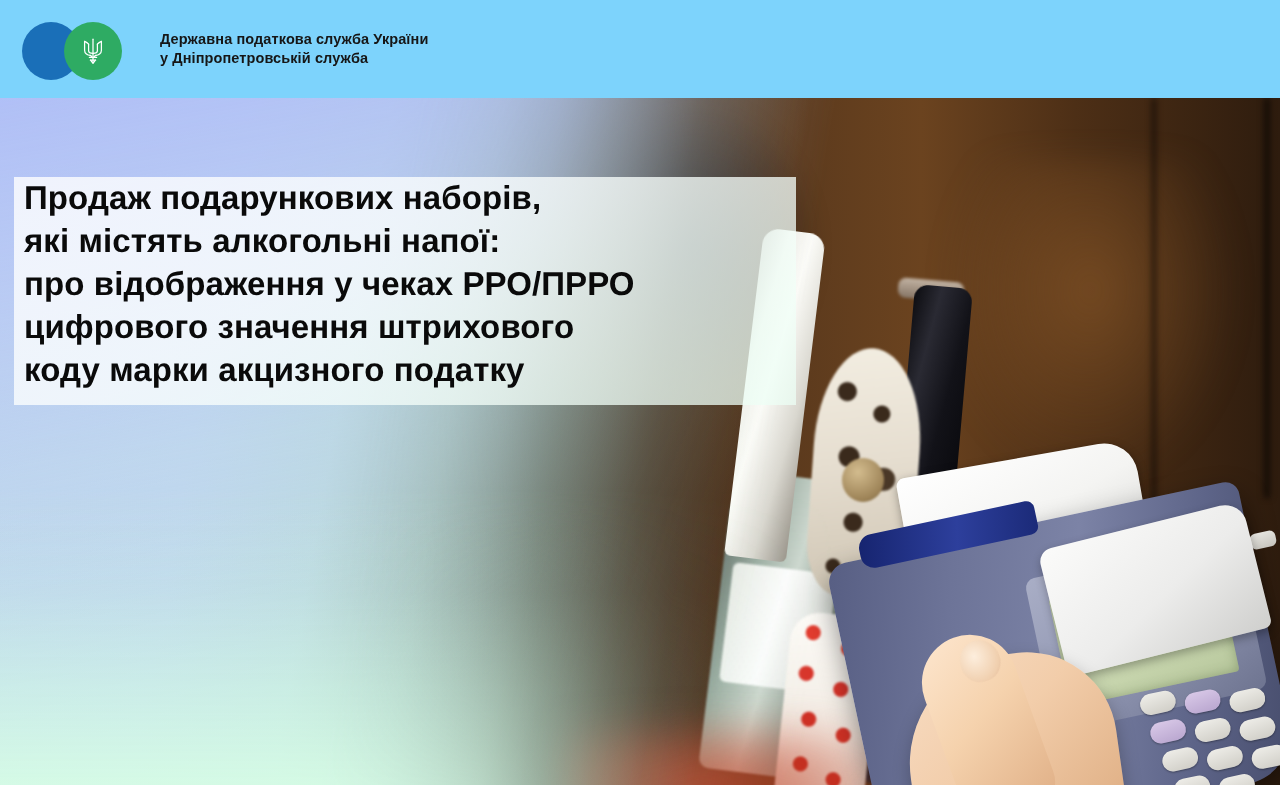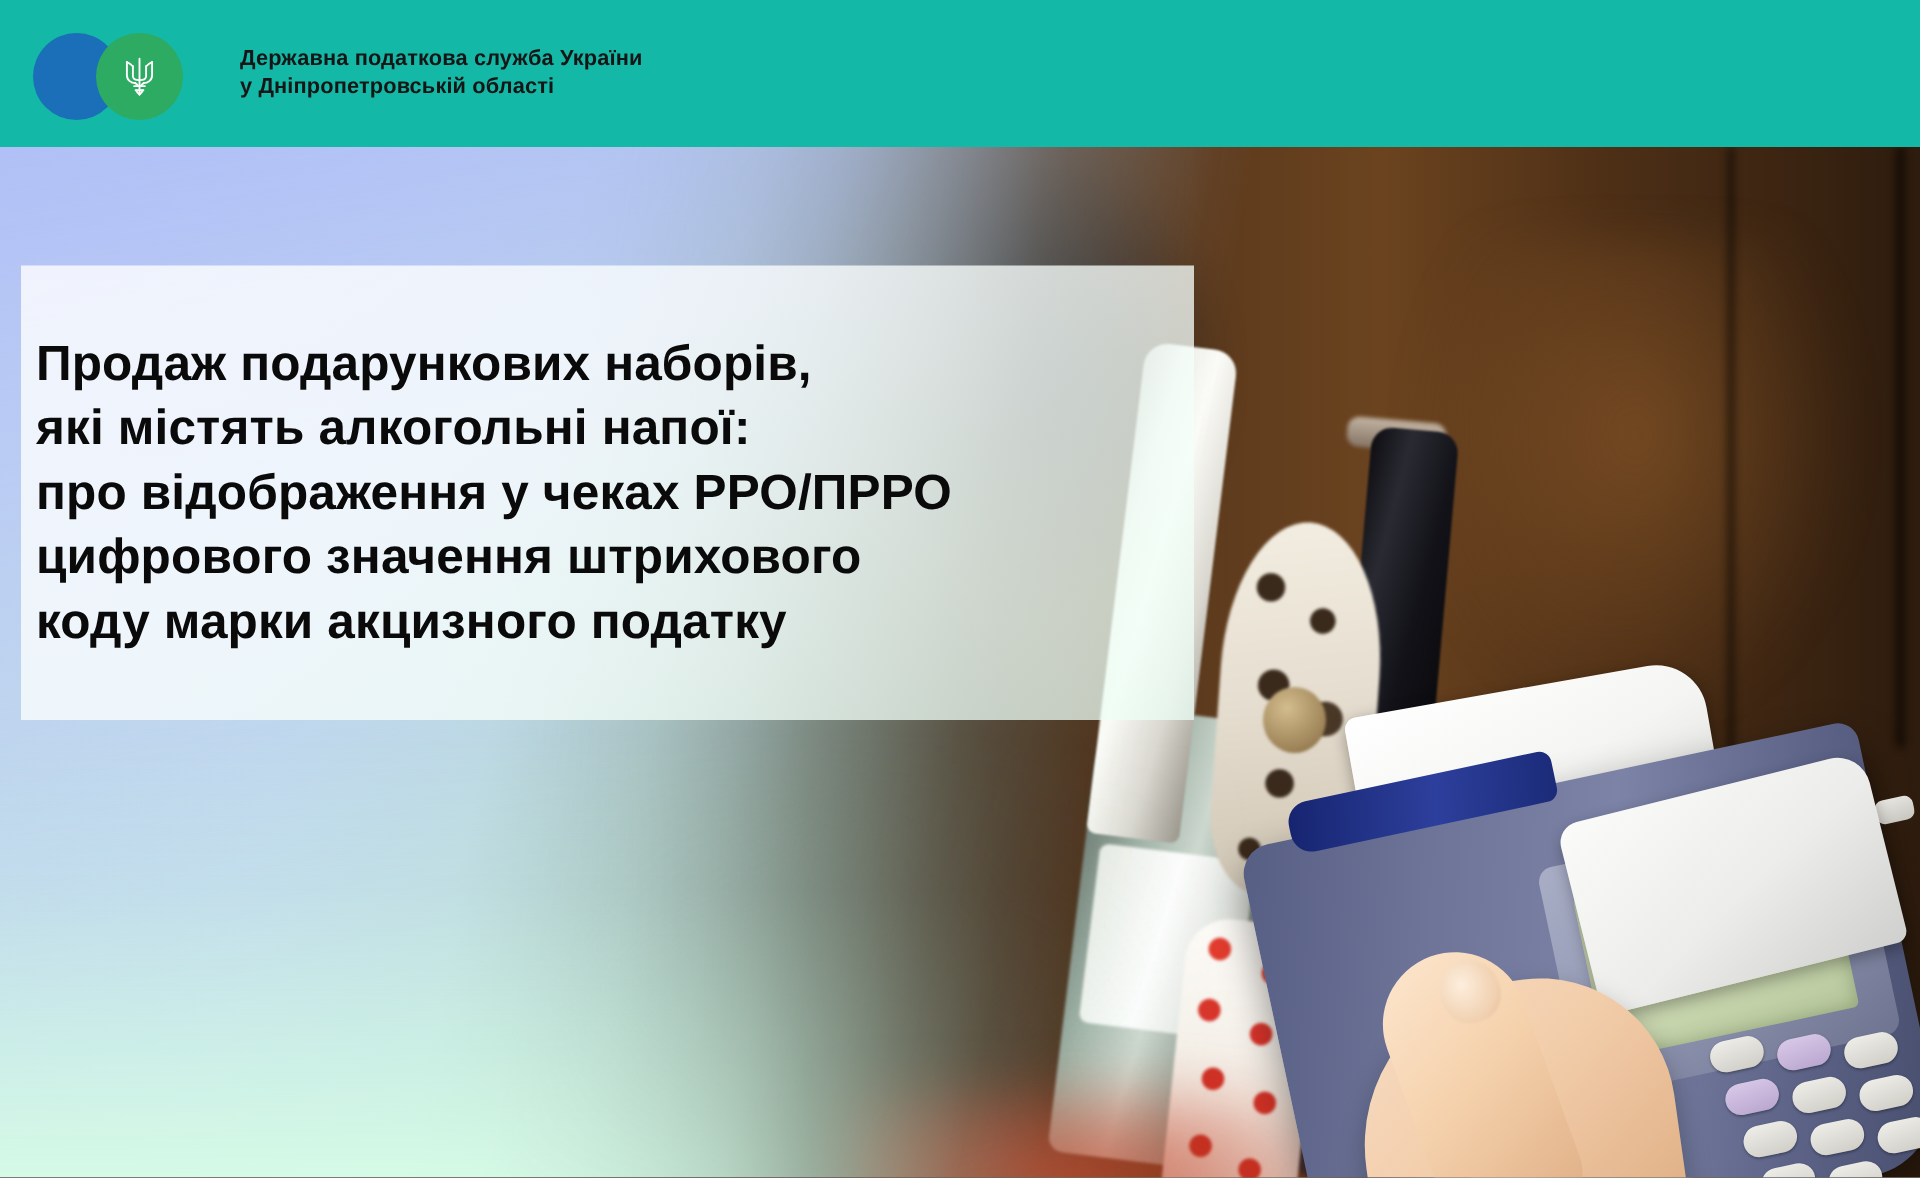--- a/index.html
+++ b/index.html
@@ -7,21 +7,21 @@
   html,body { width:1280px; height:785px; overflow:hidden; }
   body {
     font-family:"Liberation Sans","DejaVu Sans",sans-serif;
     background:#ffffff;
   }
   .page { position:relative; width:1280px; height:785px; overflow:hidden; }
 
   
   .header {
     position:absolute; left:0; top:0; width:1280px; height:98px;
-    background:#14b8a6; z-index:40;
+    background:#7dd3fc; z-index:40;
     display:flex; align-items:center;
   }
   .logo-wrap {
     position:relative; width:118px; height:62px; margin-left:22px; flex:0 0 auto;
   }
   .circle-blue {
     position:absolute; left:0; top:4px; width:58px; height:58px;
     border-radius:50%; background:#1a6fb8;
   }
   .circle-green {
@@ -294,28 +294,28 @@
       rgba(214,252,229,.95) 0%,
       rgba(210,250,228,.62) 32%,
       rgba(206,246,226,.22) 64%,
       rgba(206,246,226,0) 100%);
     -webkit-mask-image:linear-gradient(100deg,#000 0%,#000 28%,rgba(0,0,0,.7) 40%,rgba(0,0,0,.2) 52%,rgba(0,0,0,0) 64%);
             mask-image:linear-gradient(100deg,#000 0%,#000 28%,rgba(0,0,0,.7) 40%,rgba(0,0,0,.2) 52%,rgba(0,0,0,0) 64%);
   }
 
   
   .title-panel {
-    position:absolute; left:14px; top:177px; width:782px; height:303px;
+    position:absolute; left:14px; top:177px; width:782px; height:228px;
     background:linear-gradient(150deg,
       rgba(255,255,255,.80) 0%,
       rgba(252,255,254,.78) 40%,
       rgba(244,255,249,.76) 72%,
       rgba(236,255,245,.74) 100%);
     z-index:20;
-    display:flex; align-items:center;
+    display:flex; align-items:flex-start;
   }
   .title-text {
     padding:0 0 0 10px;
     font-size:33px; font-weight:bold; color:#0a0a0a;
     line-height:1.30; letter-spacing:.1px; white-space:pre-line;
     text-rendering:geometricPrecision;
   }
 </style>
 </head>
 <body>
@@ -341,21 +341,21 @@
             <path d="M15.8 19.4 C14.8 20.0 14.1 20.6 13.8 21.4"></path>
             <path d="M13 27 C11.8 26.2 11.1 25.3 10.8 24.2"></path>
             <path d="M13 27 C14.2 26.2 14.9 25.3 15.2 24.2"></path>
           </g>
         </svg>
       </div>
     </div>
 
     <div class="brand">
       <div class="brand-line1">Державна податкова служба України</div>
-      <div class="brand-line3">у Дніпропетровській області</div>
+      <div class="brand-line3">у Дніпропетровській служба</div>
     </div>
   </div>
 
   <div class="hero">
 
     <div class="photo">
       <div class="wall"></div>
       <div class="wall-glow"></div>
       <div class="wall-dark-left"></div>
       <div class="wall-plank p1"></div>

